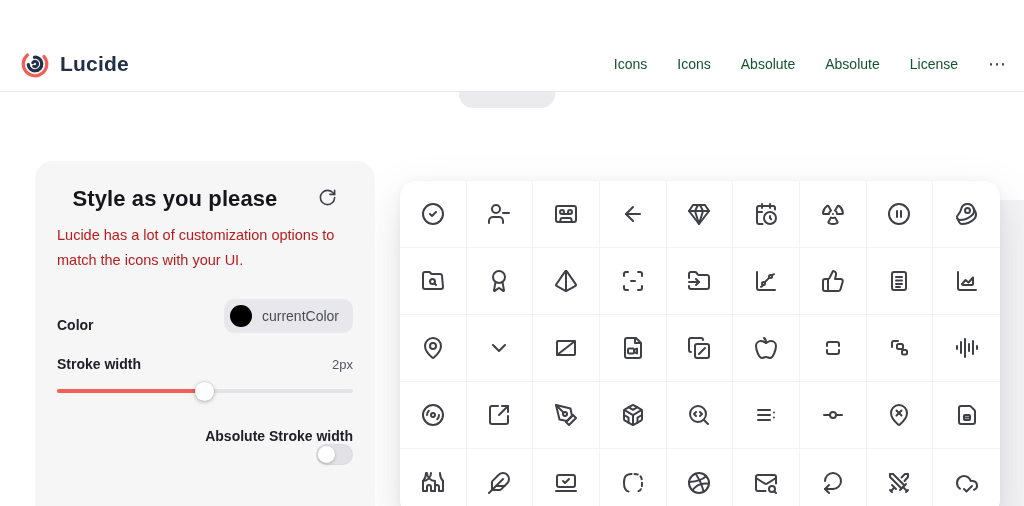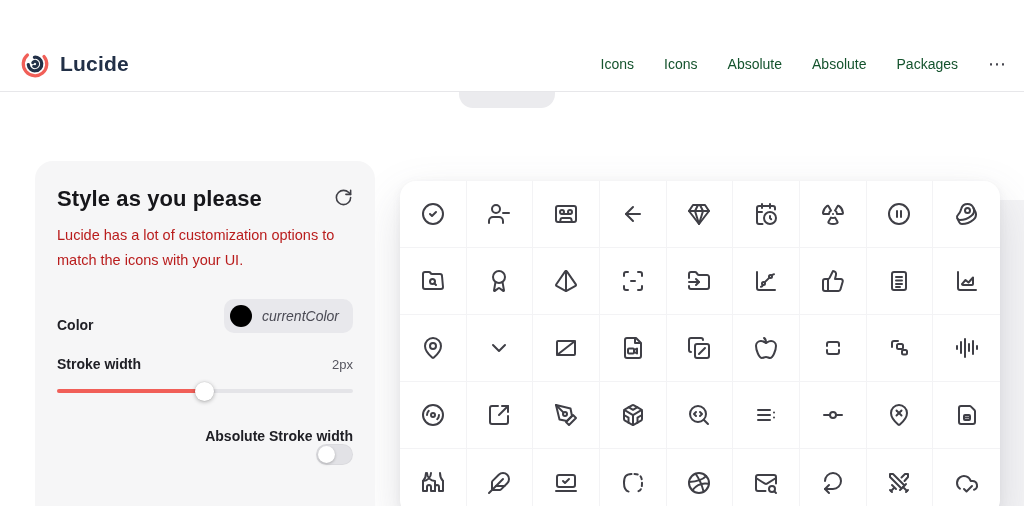--- a/index.html
+++ b/index.html
@@ -31,32 +31,32 @@
   .cell { display:flex; align-items:center; justify-content:center;
           border-right:1px solid #f3f3f5; border-bottom:1px solid #f3f3f5;
           color:#3f3f46; cursor:pointer; }
   .cell:nth-child(9n) { border-right:none; }
   .cell:nth-child(n+37) { border-bottom:none; }
   .cell svg { width:24px; height:24px; display:block; }
 
   
   .settings { position:absolute; left:35px; top:125px; width:340px; height:372px;
               background:#f6f6f7; border-radius:18px; z-index:2; padding:25px 22px 24px 22px; }
-  .settings-head { display:flex; align-items:flex-start; justify-content:space-between;gap:41px; }
+  .settings-head { display:flex; align-items:flex-start; justify-content:center;gap:41px; }
   .settings-title { font-size:22px; font-weight:700; color:#16161a; letter-spacing:.1px; }
   .refresh-btn { color:#3f3f46; cursor:pointer; margin-top:2px; }
   .settings-desc { margin-top:11px; font-size:14.5px; line-height:1.75; color:#b91c1c; max-width:300px; }
 
   .ctl-row { display:flex; align-items:flex-end; justify-content:space-between; }
   .ctl-label { font-size:14px; font-weight:700; color:#202026; }
   .ctl-value { font-size:13px; color:#55555f; }
 
   .color-row { margin-top:25px; }
   .color-pill { display:flex; align-items:center; gap:10px; background:#e8e8ec;
-                border-radius:10px; padding:6px 14px 6px 6px; cursor:pointer;font-style:italic; }
+                border-radius:10px; padding:6px 14px 6px 6px; cursor:pointer; }
   .color-swatch { width:22px; height:22px; border-radius:50%; background:#000; }
   .color-pill-label { font-size:14px; color:#4b4b55; }
 
   .slider-block { margin-top:23px; }
   .slider { position:relative; height:20px; margin-top:9px; cursor:pointer; }
   .slider .track { position:absolute; left:0; right:0; top:8px; height:4px;
                    border-radius:2px; background:#e4e4e8; }
   .slider .fill { position:absolute; left:0; top:8px; height:4px; border-radius:2px; }
   .slider .thumb { position:absolute; top:1px; width:19px; height:19px; margin-left:-10px;
                    border-radius:50%; background:#fff;
@@ -81,21 +81,21 @@
         <path d="M12 9.9a2.1 2.1 0 1 0 2.1 2.1" stroke="#223047" stroke-width="2.4" transform="rotate(-150 12 12)"></path>
       </svg>
       <span class="brand-name">Lucide</span>
     </div>
     <div class="nav">
 
       <a>Icons</a>
         <a>Icons</a>
         <a>Absolute</a>
         <a>Absolute</a>
-        <a>Packages</a>
+        <a>License</a>
         <span class="more">⋯</span>
     </div>
   </div>
 
   <div class="tab-bump"></div>
 
   <div class="backdrop"></div>
   <div class="icon-card">
       <div class="cell">
         <svg viewBox="0 0 24 24" fill="none" stroke="#3f3f46" stroke-width="2" stroke-linecap="round" stroke-linejoin="round">

